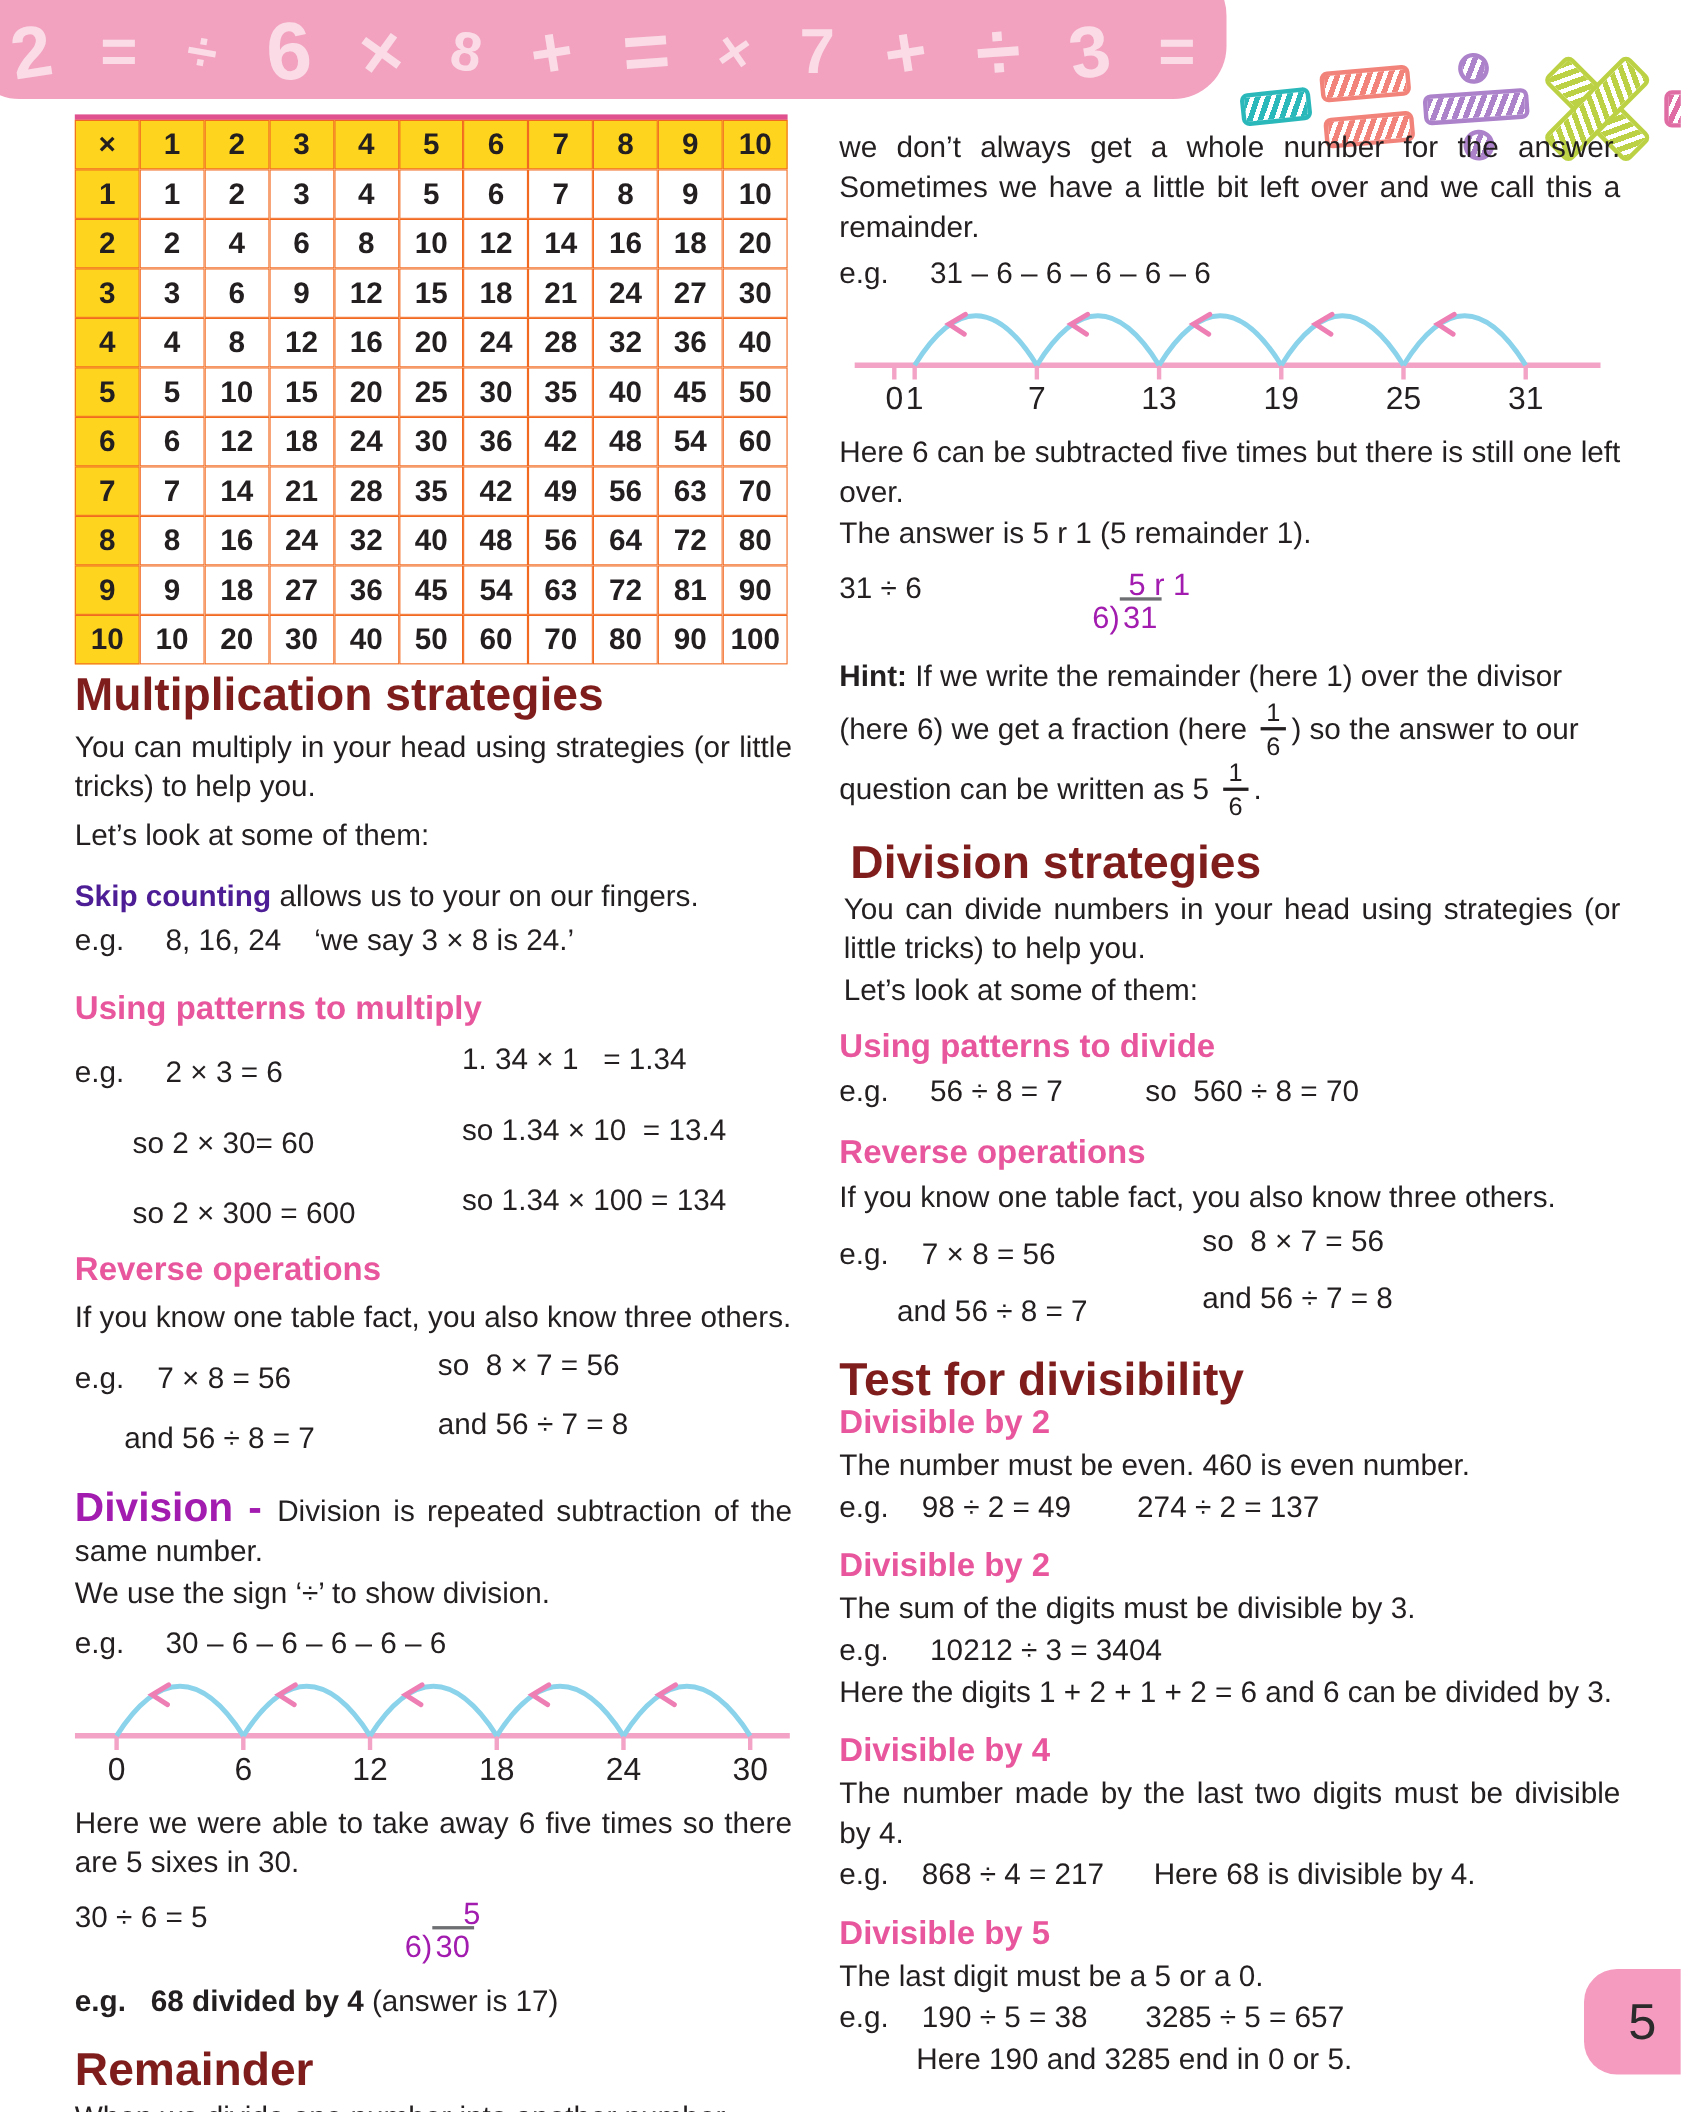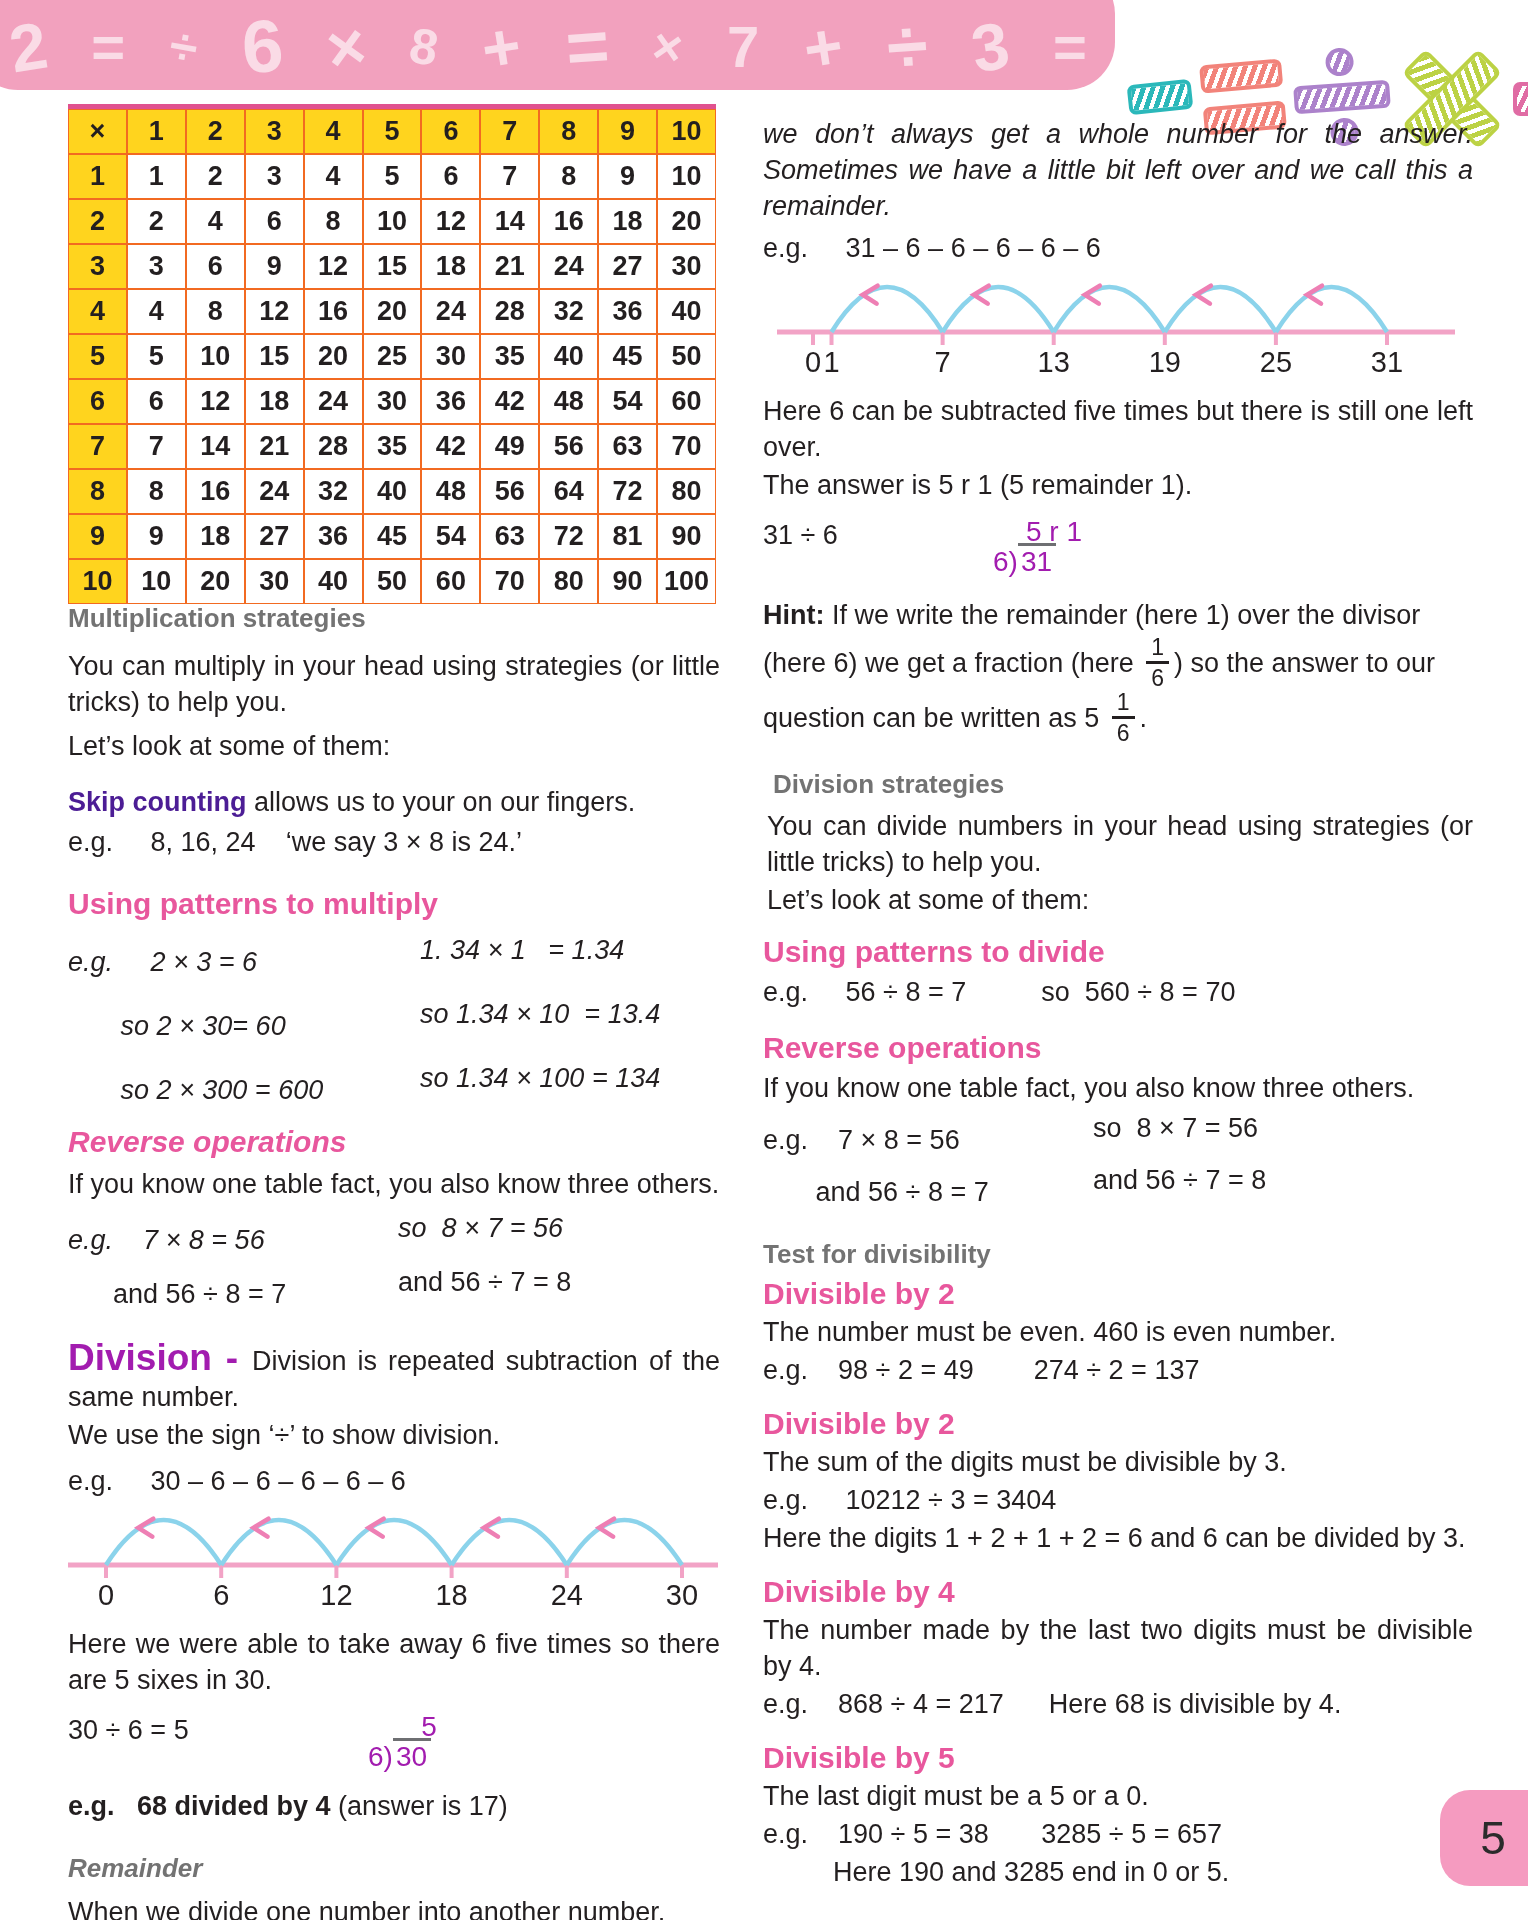--- a/index.html
+++ b/index.html
@@ -41,21 +41,21 @@
   .mt-cell{flex:1; height:43px; border:1.6px solid #F26A21; display:flex; align-items:center;
            justify-content:center; font-weight:700; font-size:27px; background:#fff;}
   .mt-cell.head{background:#FFD41E;}
 
   
   .col{position:absolute; font-size:27px; line-height:36px;}
   .left-col{left:68px; top:598px; width:652px;}
   .right-col{left:763px; top:116px; width:710px;}
   p{margin:0;}
   .just{text-align:justify;}
-  .h-blue{color:#737373; font-weight:700; font-size:26px; line-height:40px;}
+  .h-blue{color:#7f1d1d; font-weight:700; font-size:42px; line-height:40px;margin-top:13px;}
   .h-pink{color:#E8579D; font-weight:700; font-size:30px; line-height:36px;}
   .inline-pink{color:#4c1d95; font-weight:700;}
   .inline-blue{color:#a21caf; font-weight:700; font-size:37px;}
   .b{font-weight:700;}
 
   .eg-row{display:flex;}
   .eg-l{flex:none; width:352px;margin-top:12px;}
   .eg-l.narrow{width:330px;}
   .eg-r{flex:auto;}
 
@@ -75,21 +75,21 @@
   
   .numberline{display:block; margin:4px 0 10px;}
   svg text{font-family:"Liberation Sans",sans-serif;}
 
   
   .page-tab{position:absolute; right:0; top:1790px; width:88px; height:96px; background:#F59BC0;
             border-radius:30px 0 0 30px; display:flex; align-items:center; justify-content:center;}
   .page-tab span{font-size:46px; font-weight:500; color:#2b2b2b; margin-left:18px;}
 
   
-  .mb2{margin-bottom:2px;} .mb4{margin-bottom:4px;} .mb6{margin-bottom:6px;font-style:italic;} .mb8{margin-bottom:8px;}
+  .mb2{margin-bottom:2px;} .mb4{margin-bottom:4px;} .mb6{margin-bottom:6px;} .mb8{margin-bottom:8px;}
   .mb10{margin-bottom:10px;} .mb14{margin-bottom:14px;} .mb16{margin-bottom:16px;}
   .mb18{margin-bottom:18px;} .mb20{margin-bottom:20px;} .mb24{margin-bottom:24px;} .mb26{margin-bottom:26px;}
   .mt16{margin-top:16px;} .mt28{margin-top:28px;}
   .ind{padding-left:70px;}
 </style>
 </head>
 <body>
 
 <div class="page">
 

